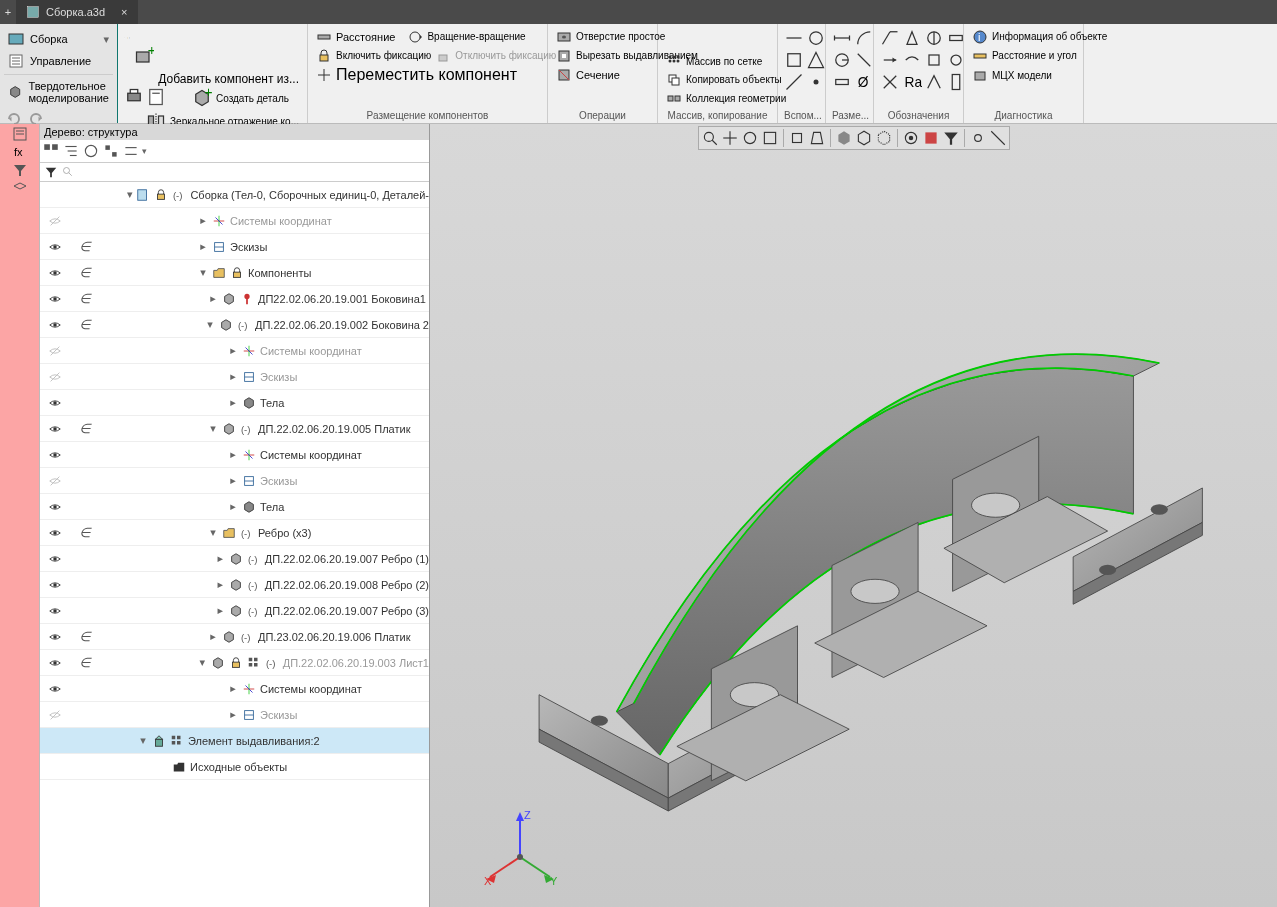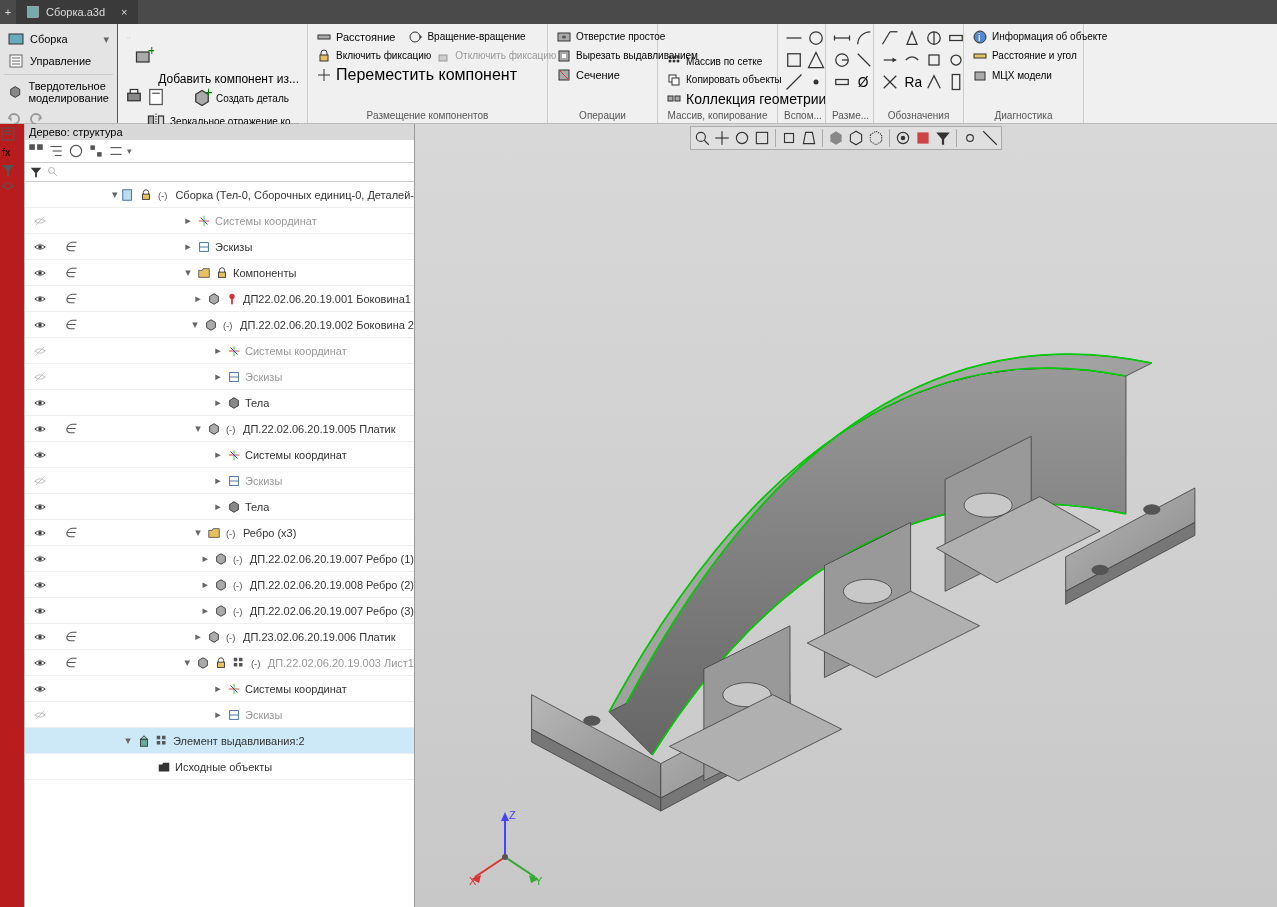--- a/index.html
+++ b/index.html
@@ -25,21 +25,21 @@
 .ribbon-group .rows { display: flex; flex-direction: column; gap: 1px; }
 .ribbon-btn { display: flex; align-items: center; gap: 4px; padding: 1px 2px; cursor: pointer; white-space: nowrap; }
 .ribbon-btn .ic { width: 16px; height: 16px; flex-shrink: 0; }
 .ribbon-btn.disabled { color: #999; }
 .icon-row { display: flex; gap: 2px; }
 .icon-row .ic { width: 20px; height: 20px; cursor: pointer; }
 .small-icons { display: grid; grid-template-columns: repeat(4, 20px); gap: 2px; }
 .small-icons .ic { width: 20px; height: 20px; cursor: pointer; }
 
 .content { display: flex; height: calc(907px - 124px); }
-.left-rail { width: 25px; background: #b91c1c; border-right: 1px solid #bbb; display: flex; flex-direction: column; gap: 2px; padding-top: 2px; align-items: flex-start; }
+.left-rail { width: 40px; background: #fca5a5; border-right: 1px solid #bbb; display: flex; flex-direction: column; gap: 2px; padding-top: 2px; align-items: center; }
 .left-rail .ic { width: 16px; height: 16px; cursor: pointer; }
 
 .tree-panel { width: 390px; background: #fff; border-right: 1px solid #999; display: flex; flex-direction: column; }
 .tree-header { background: #d8d8d8; padding: 2px 4px; font-size: 11px; }
 .tree-toolbar { display: flex; gap: 2px; padding: 2px; border-bottom: 1px solid #ccc; align-items: center; }
 .tree-toolbar .ic { width: 18px; height: 18px; cursor: pointer; }
 .tree-filter { display: flex; align-items: center; padding: 2px 4px; border-bottom: 1px solid #ccc; gap: 4px; }
 .tree-filter input { flex: 1; border: none; outline: none; font-size: 11px; }
 
 .tree-body { flex: 1; overflow-y: auto; background: #fff; }
@@ -258,21 +258,21 @@
             <rect x="3" y="3" width="7" height="7" fill="#fff" stroke="#333"></rect>
             <rect x="6" y="6" width="7" height="7" fill="#fff" stroke="#333"></rect>
           </svg>
           <span style="font-size:10px;line-height:1;">Копировать объекты</span>
         </div>
       <div class="ribbon-btn">
           <svg class="ic" viewBox="0 0 16 16">
             <rect x="2" y="5" width="5" height="5" fill="#aaa" stroke="#333"></rect>
             <rect x="9" y="5" width="5" height="5" fill="#aaa" stroke="#333"></rect>
           </svg>
-          <span style="font-size:14px;line-height:1;">Коллекция геометрии</span>
+          <span style="font-size:10px;line-height:1;">Коллекция геометрии</span>
         </div>
     </div>
     <div class="label">Массив, копирование</div>
   </div>
 
   <div class="ribbon-group" style="width:48px;">
     <div class="small-icons" style="grid-template-columns:repeat(2,20px);">
       <svg class="ic" viewBox="0 0 16 16">
           <line x1="2" y1="8" x2="14" y2="8" stroke="#333"></line>
         </svg>

